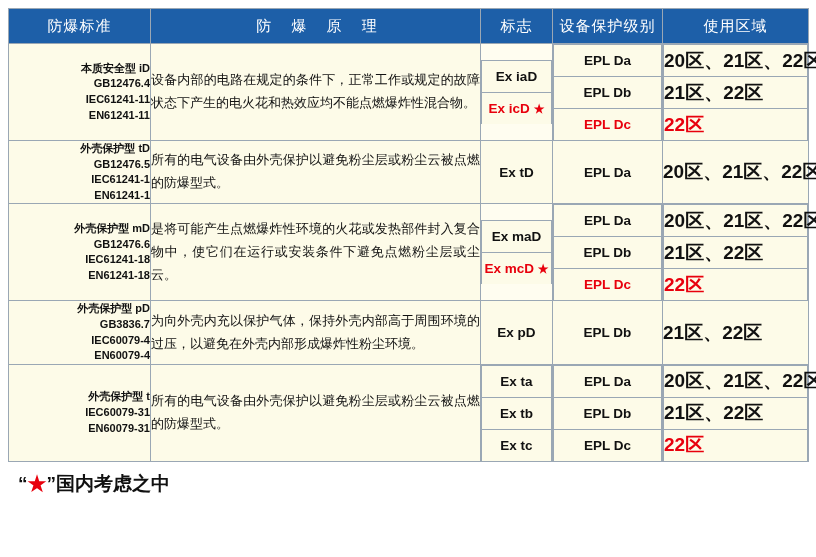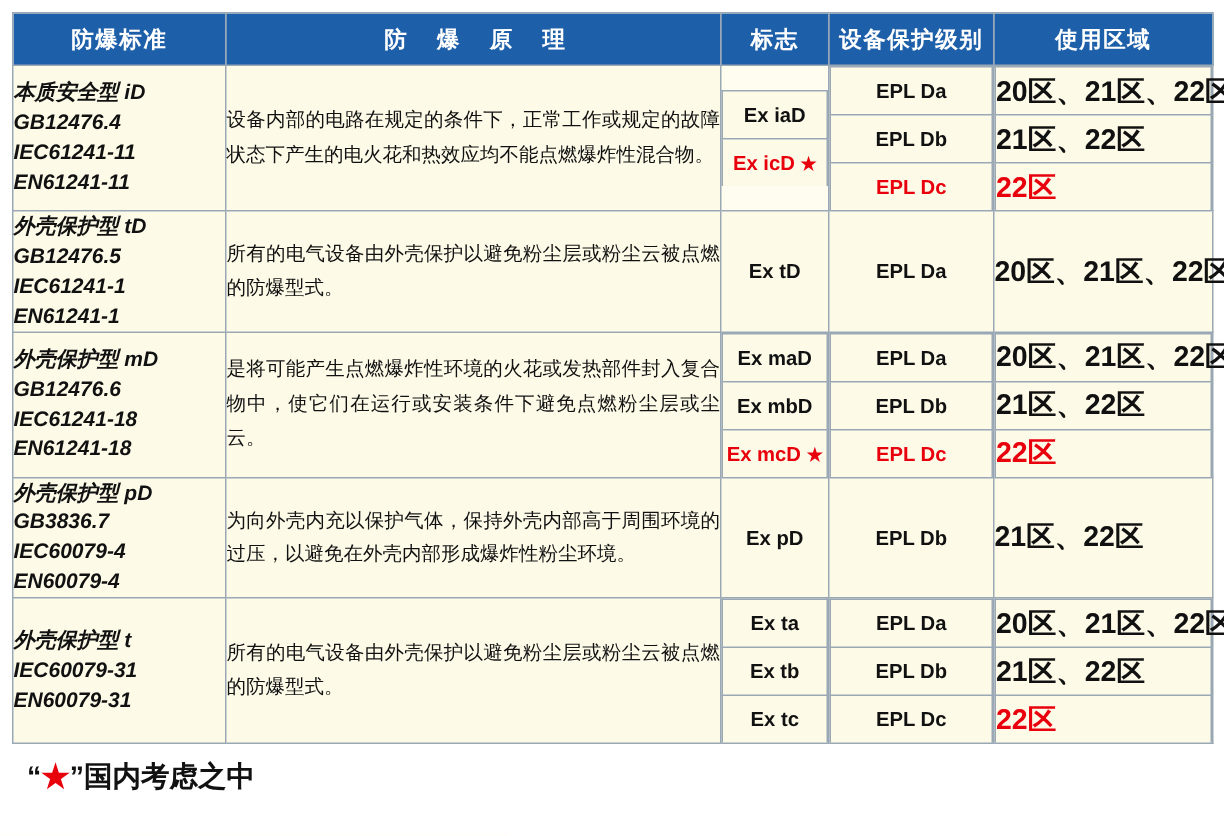--- a/index.html
+++ b/index.html
@@ -27,40 +27,39 @@
     background: #fffdf0;
   }
   table.spec td, table.spec th {
     border: 1px solid #9aa7b4;
     padding: 0;
     vertical-align: middle;
   }
   thead th {
     background: #1d5fa8;
     color: #ffffff;
-    font-weight: bold;
+    font-weight: normal;
     font-size: 15px;
     height: 34px;
     text-align: center;
     border: 1px solid #1d5fa8;
     letter-spacing: 1px;
   }
   thead th.wide-title {
     letter-spacing: 8px;
     padding-left: 10px;
   }
   .c-std {
     background: #fdfbe8;
     padding: 6px 6px 6px 7px;
-    font-size: 14px;
+    font-size: 11px;
     font-weight: bold;
     color: #111111;
     line-height: 1.42;
-    text-align: left;
-    font-style: italic;
+    text-align: right;
   }
   .c-std .ln {
     display: block;
     white-space: nowrap;
   }
   .c-principle {
     background: #fdfbe8;
     padding: 8px 12px;
     font-size: 13px;
     color: #111111;
@@ -222,23 +221,20 @@
           <span class="ln">EN61241-18</span>
         </td>
         <td class="c-principle">是将可能产生点燃爆炸性环境的火花或发热部件封入复合物中，使它们在运行或安装条件下避免点燃粉尘层或尘云。</td>
         <td class="nopad">
           <table class="subgrid">
             <tbody>
                 <tr>
                   <td class="c-mark">Ex maD</td>
                 </tr>
             <tr>
-                  <td class="c-mark">Ex mbD</td>
-                </tr>
-            <tr>
                   <td class="c-mark red"><span>Ex mcD</span> <span class="star">★</span></td>
                 </tr>
           </tbody>
             </table>
         </td>
         <td class="nopad">
           <table class="subgrid">
             <tbody>
                 <tr>
                   <td class="c-epl">EPL Da</td>

